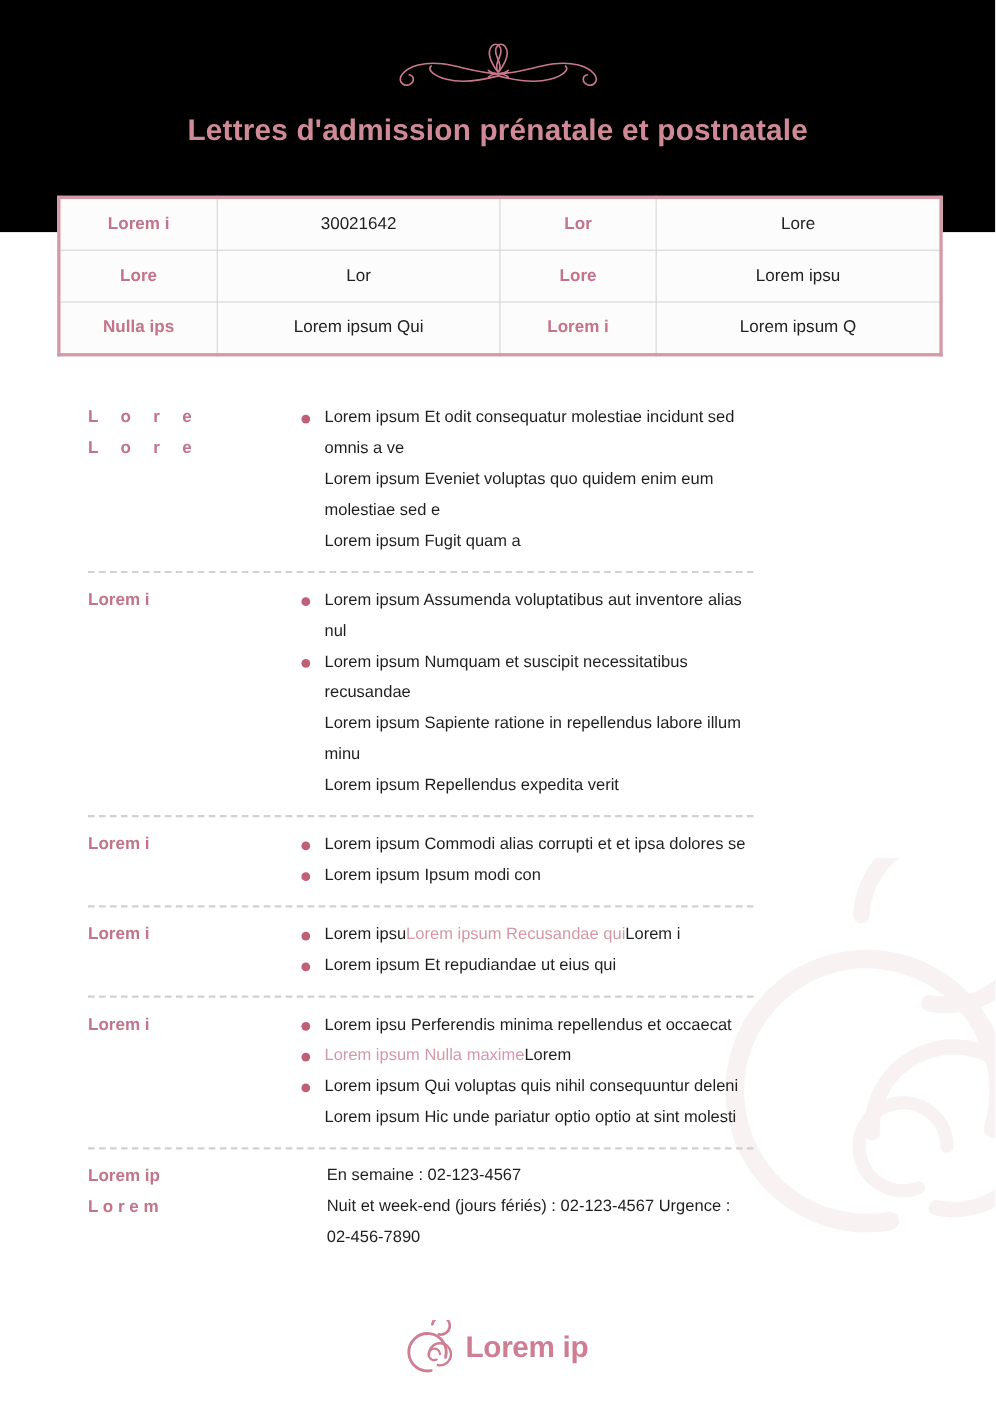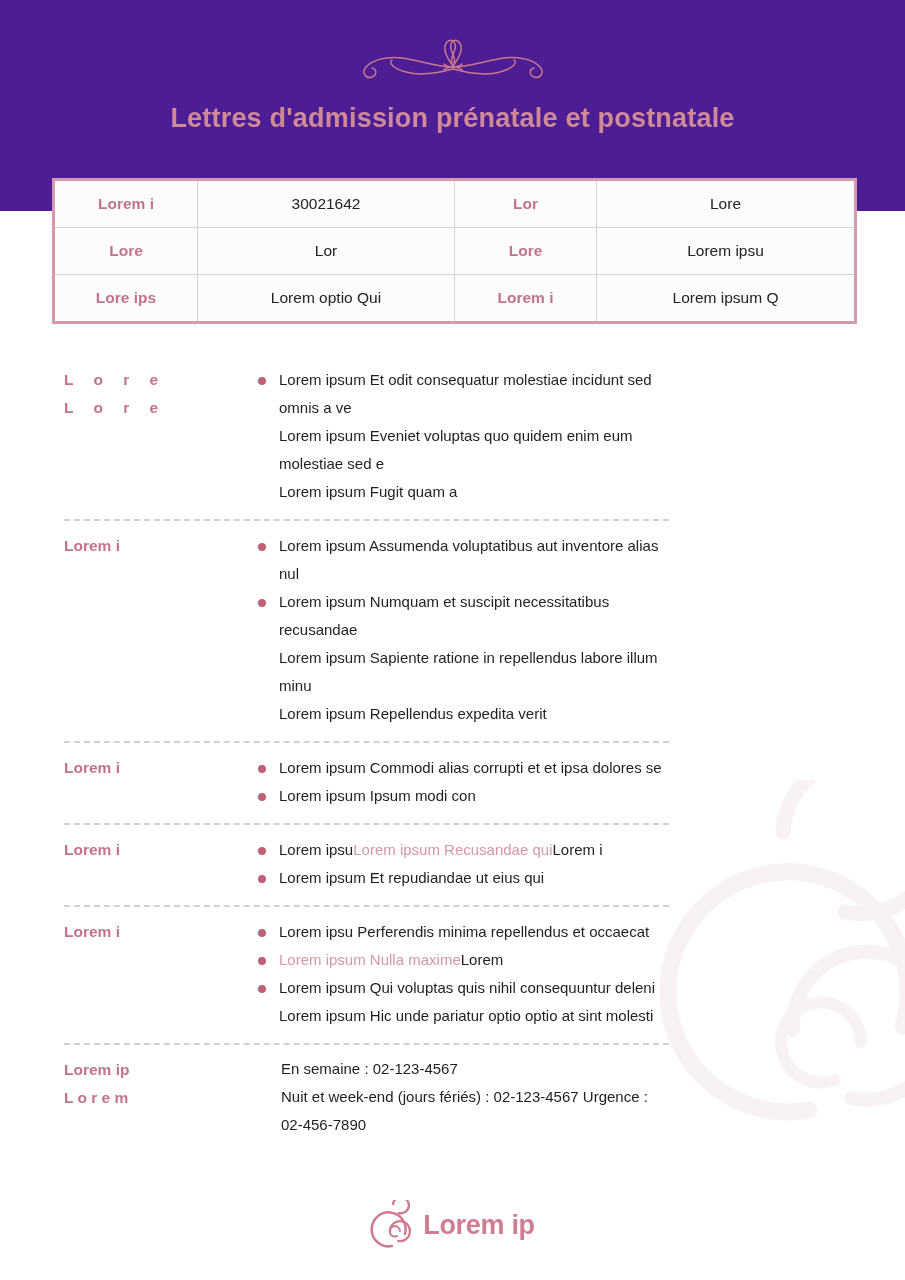--- a/index.html
+++ b/index.html
@@ -22,21 +22,21 @@
     overflow: hidden;
   }
 
   
   .header-band {
     position: absolute;
     left: 0;
     top: 0;
     width: 905px;
     height: 211px;
-    background: #4c1d95;
+    background: #000000;
   }
 
   .ornament {
     position: absolute;
     left: 50%;
     top: 36px;
     transform: translateX(-50%);
     width: 210px;
     height: 46px;
   }
@@ -89,21 +89,21 @@
     font-weight: bold;
   }
   .col-a { width: 144px; }
   .col-b { width: 257px; }
   .col-c { width: 142px; }
   .col-d { width: 259px; }
 
   
   .sections {
     position: absolute;
-    left: 0;
+    left: 16px;
     top: 355px;
     width: 729px;
   }
 
   .section {
     position: relative;
     display: flex;
     align-items: flex-start;
     padding: 0 60px 0 64px;
   }
@@ -222,22 +222,22 @@
         <td class="lbl">Lor</td>
         <td>Lore</td>
       </tr>
       <tr>
         <td class="lbl">Lore</td>
         <td>Lor</td>
         <td class="lbl">Lore</td>
         <td>Lorem ipsu</td>
       </tr>
       <tr>
-        <td class="lbl">Lore ips</td>
-        <td>Lorem optio Qui</td>
+        <td class="lbl">Nulla ips</td>
+        <td>Lorem ipsum Qui</td>
         <td class="lbl">Lorem i</td>
         <td>Lorem ipsum Q</td>
       </tr>
     </tbody>
   </table>
 
   <div class="sections" id="sections-root">
       <div class="section">
         <div class="sec-label spread">
           <span class="lbl-line">L o r e</span>

